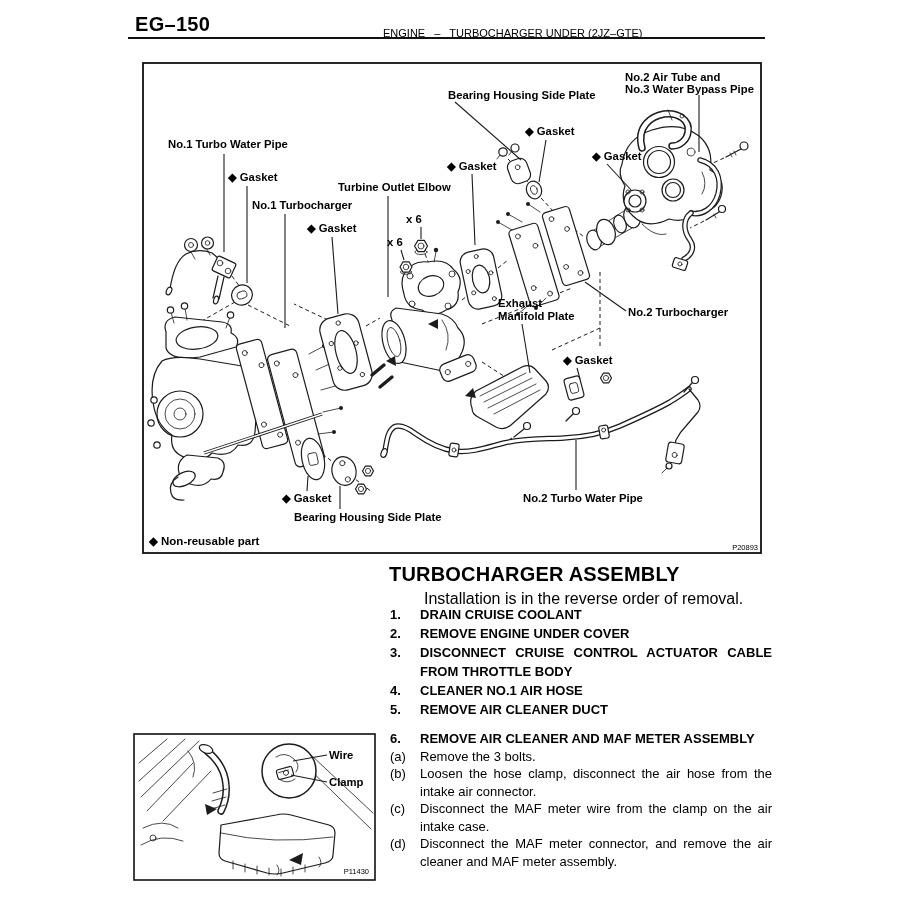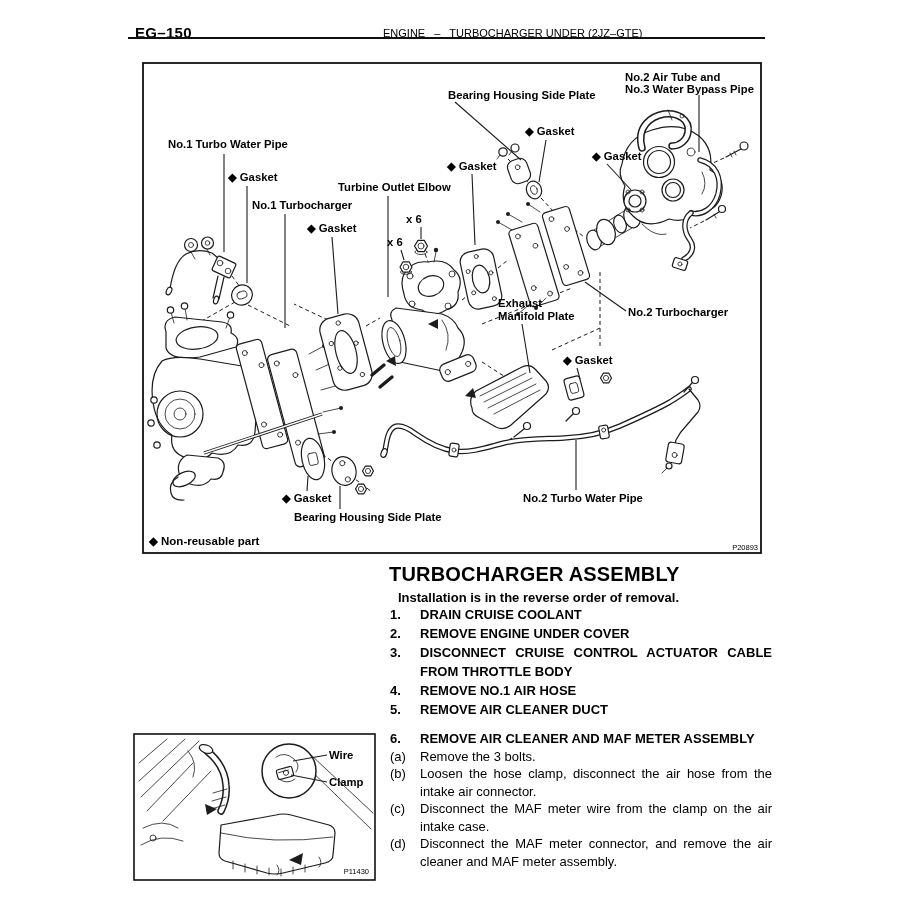--- a/index.html
+++ b/index.html
@@ -1,38 +1,38 @@
 <!DOCTYPE html>
 <html><head>
 <meta charset="utf-8">
 <style>
   html,body{margin:0;padding:0;background:#fff;}
   .page{position:relative;width:900px;height:900px;background:#ffffff;overflow:hidden;
         font-family:"Liberation Sans",sans-serif;color:#000;}
-  .page-code{position:absolute;left:135px;top:24px;font-size:15px;font-weight:bold;letter-spacing:.3px;}
+  .page-code{position:absolute;left:135px;top:13px;font-size:20px;font-weight:bold;letter-spacing:.3px;}
   .header-center{position:absolute;left:383px;top:27px;font-size:11px;white-space:nowrap;}
   .header-center .sec{font-weight:normal;}
   .header-center .dash{display:inline-block;margin:0 9px;}
   .header-rule{position:absolute;left:128px;top:37px;width:637px;height:2px;background:#111;}
   svg text{font-family:"Liberation Sans",sans-serif;}
   .lbl{font-size:11.3px;font-weight:bold;fill:#000;}
   .fig{font-size:7.5px;fill:#000;}
   .note{font-size:11.5px;font-weight:bold;fill:#000;}
   .ln{fill:none;stroke:#1c1c1c;stroke-width:1.2;stroke-linecap:round;stroke-linejoin:round;}
   .thin{stroke-width:.8;}
   .part{fill:#fff;stroke:#1c1c1c;stroke-width:1.2;stroke-linejoin:round;}
   .dash{fill:none;stroke:#1c1c1c;stroke-width:1;stroke-dasharray:4 3;}
   .ldr{fill:none;stroke:#1c1c1c;stroke-width:1.1;}
   .pipeO{fill:none;stroke:#1c1c1c;stroke-width:5.5;stroke-linecap:round;}
   .pipeI{fill:none;stroke:#ffffff;stroke-width:3;stroke-linecap:round;}
   .tubeO{fill:none;stroke:#1c1c1c;stroke-width:7.5;stroke-linecap:round;}
   .tubeI{fill:none;stroke:#ffffff;stroke-width:4.5;stroke-linecap:round;}
   .blk{fill:#1c1c1c;}
   .proc-title{position:absolute;left:389px;top:563px;font-size:20px;font-weight:bold;letter-spacing:.2px;}
-  .proc-sub{position:absolute;left:398px;top:590px;font-size:13px;font-weight:bold;}
+  .proc-sub{position:absolute;left:424px;top:590px;font-size:16px;font-weight:normal;}
   .steps{position:absolute;left:390px;top:605px;width:382px;font-size:13px;font-weight:bold;line-height:19px;}
   .steps2{position:absolute;left:390px;top:730px;width:382px;font-size:13px;line-height:17.5px;}
   .step{display:flex;}
   .step .num{width:30px;flex:none;}
   .step .txt{flex:1;text-align:justify;}
   .bold{font-weight:bold;}
 </style>
 </head>
 <body>
 
@@ -430,21 +430,21 @@
     <div class="step">
       <span class="num">2.</span>
       <span class="txt">REMOVE ENGINE UNDER COVER</span>
     </div>
     <div class="step">
       <span class="num">3.</span>
       <span class="txt">DISCONNECT CRUISE CONTROL ACTUATOR CABLE FROM THROTTLE BODY</span>
     </div>
     <div class="step">
       <span class="num">4.</span>
-      <span class="txt">REMOVE NO.1 AIR HOSE</span>
+      <span class="txt">CLEANER NO.1 AIR HOSE</span>
     </div>
     <div class="step">
       <span class="num">5.</span>
       <span class="txt">REMOVE AIR CLEANER DUCT</span>
     </div>
   </div>
 
   <div class="steps2">
     <div class="step bold">
       <span class="num">6.</span>

